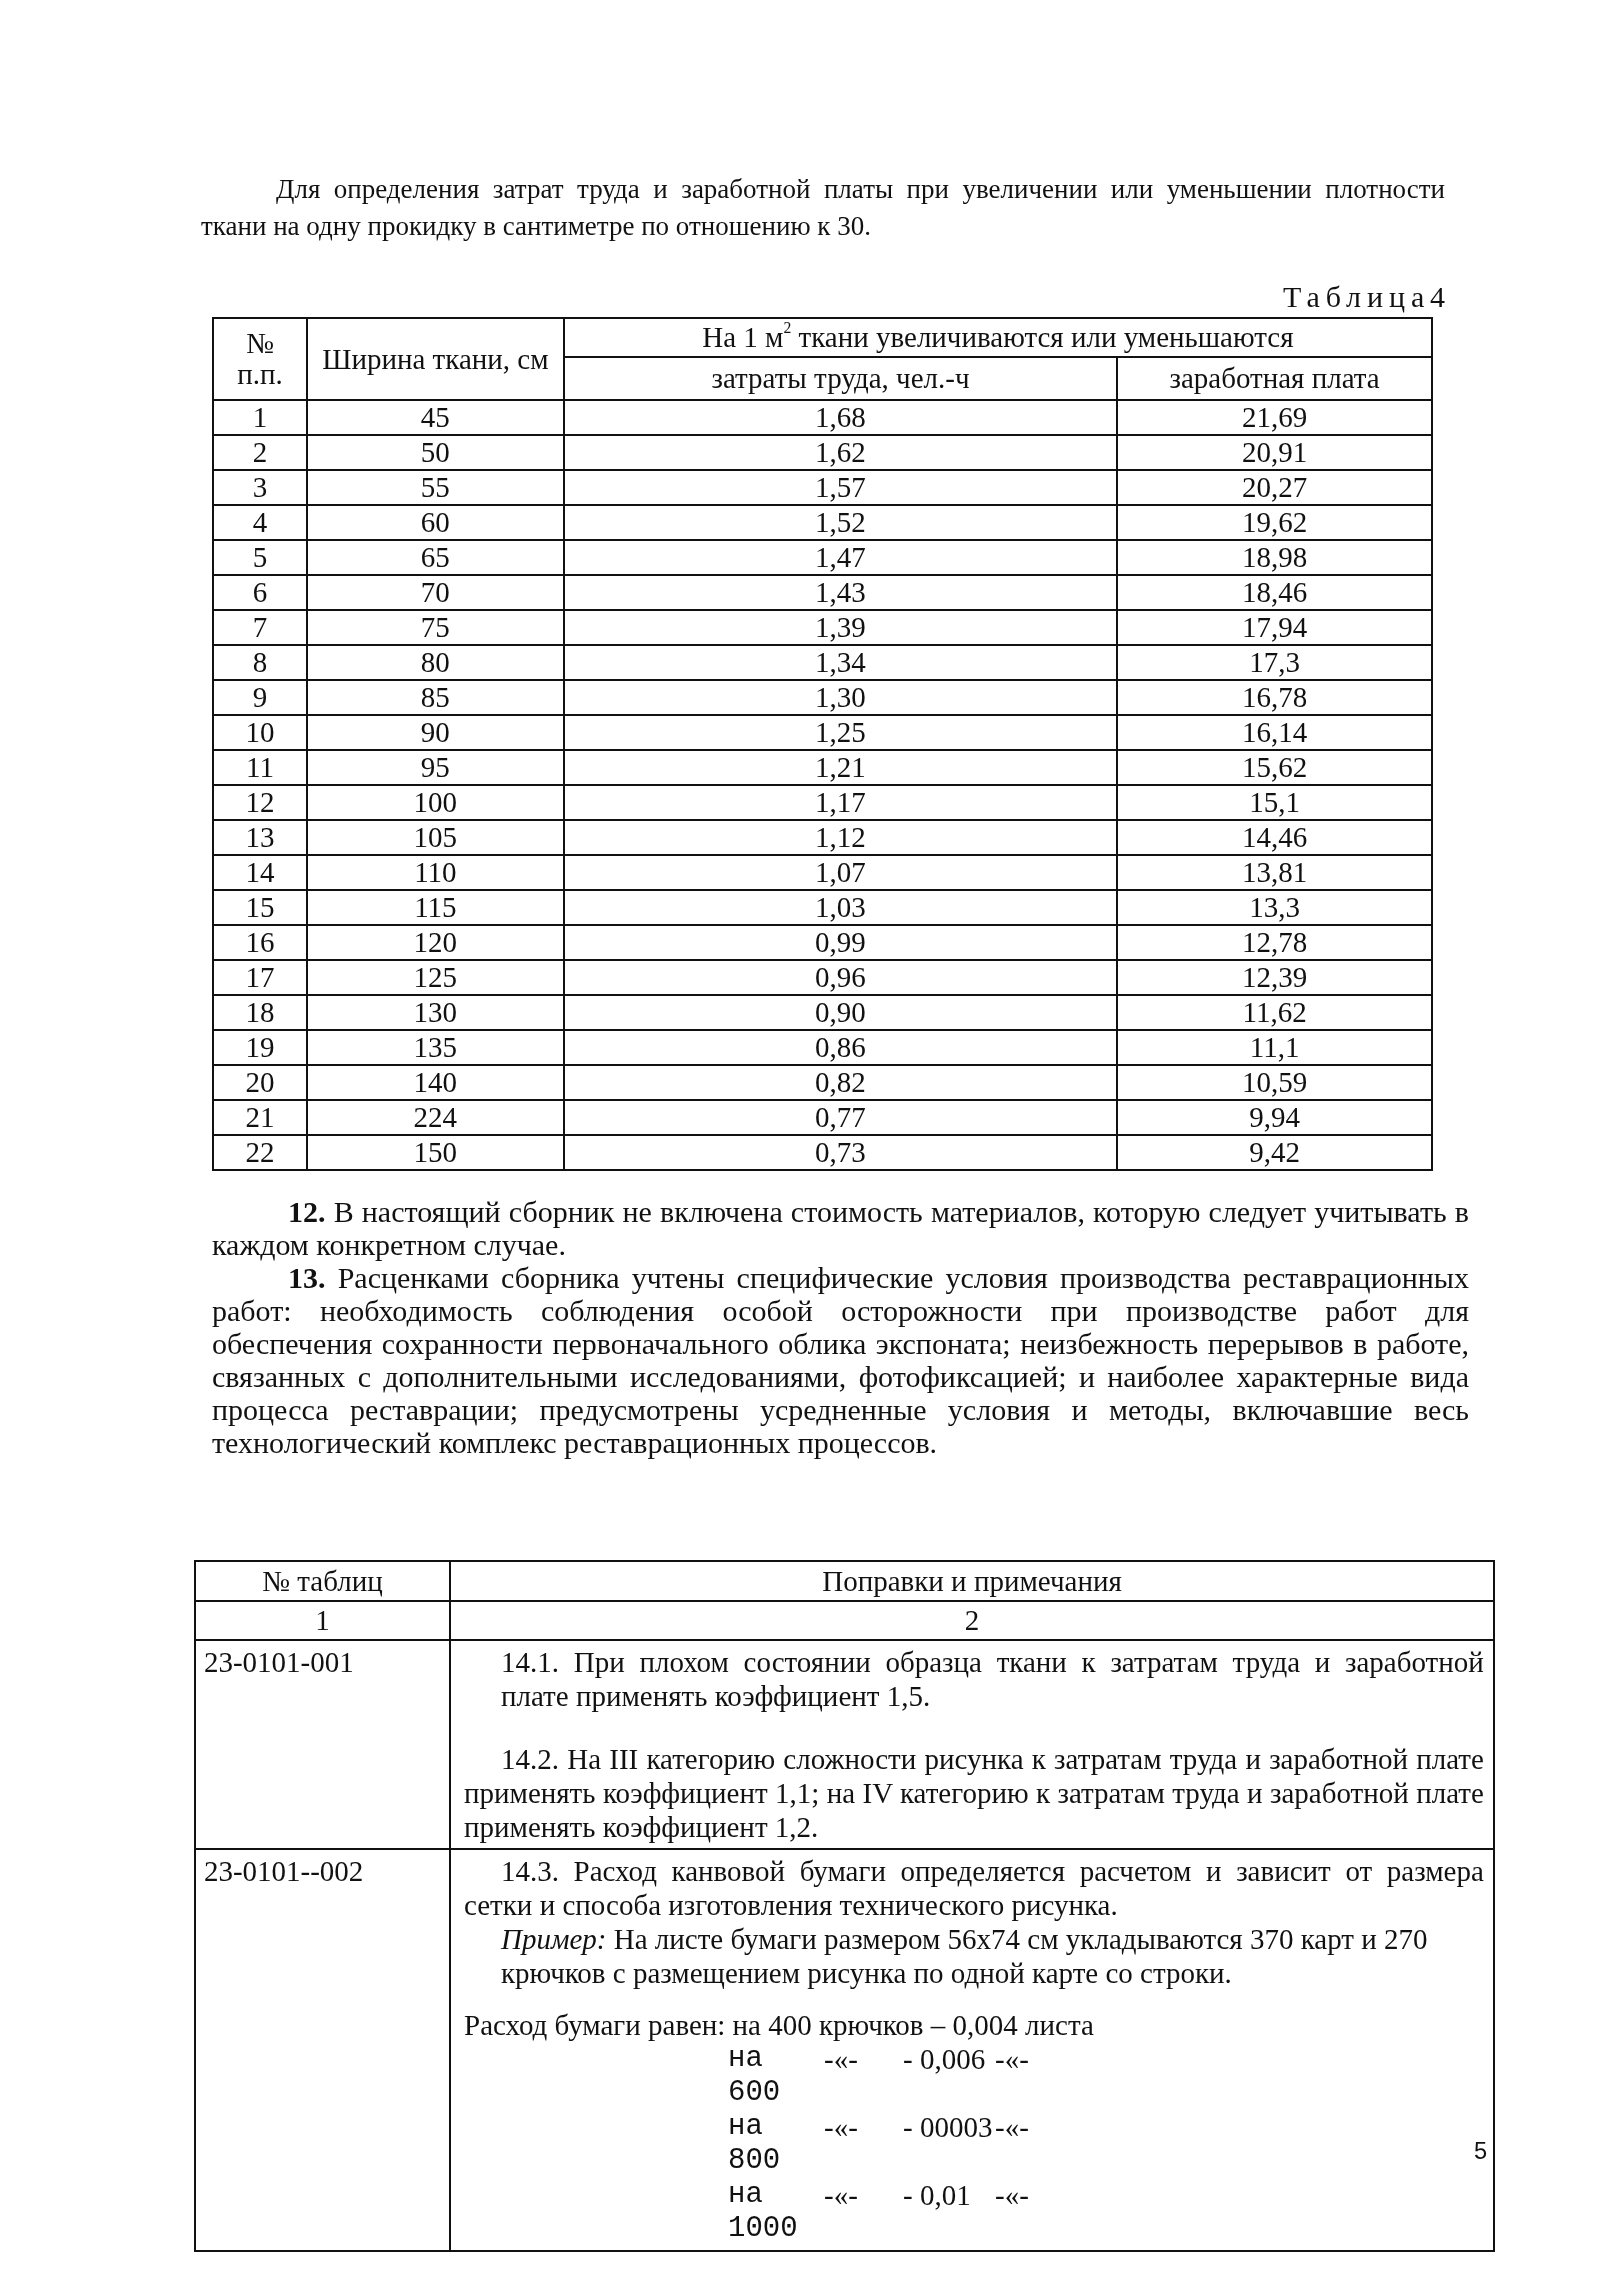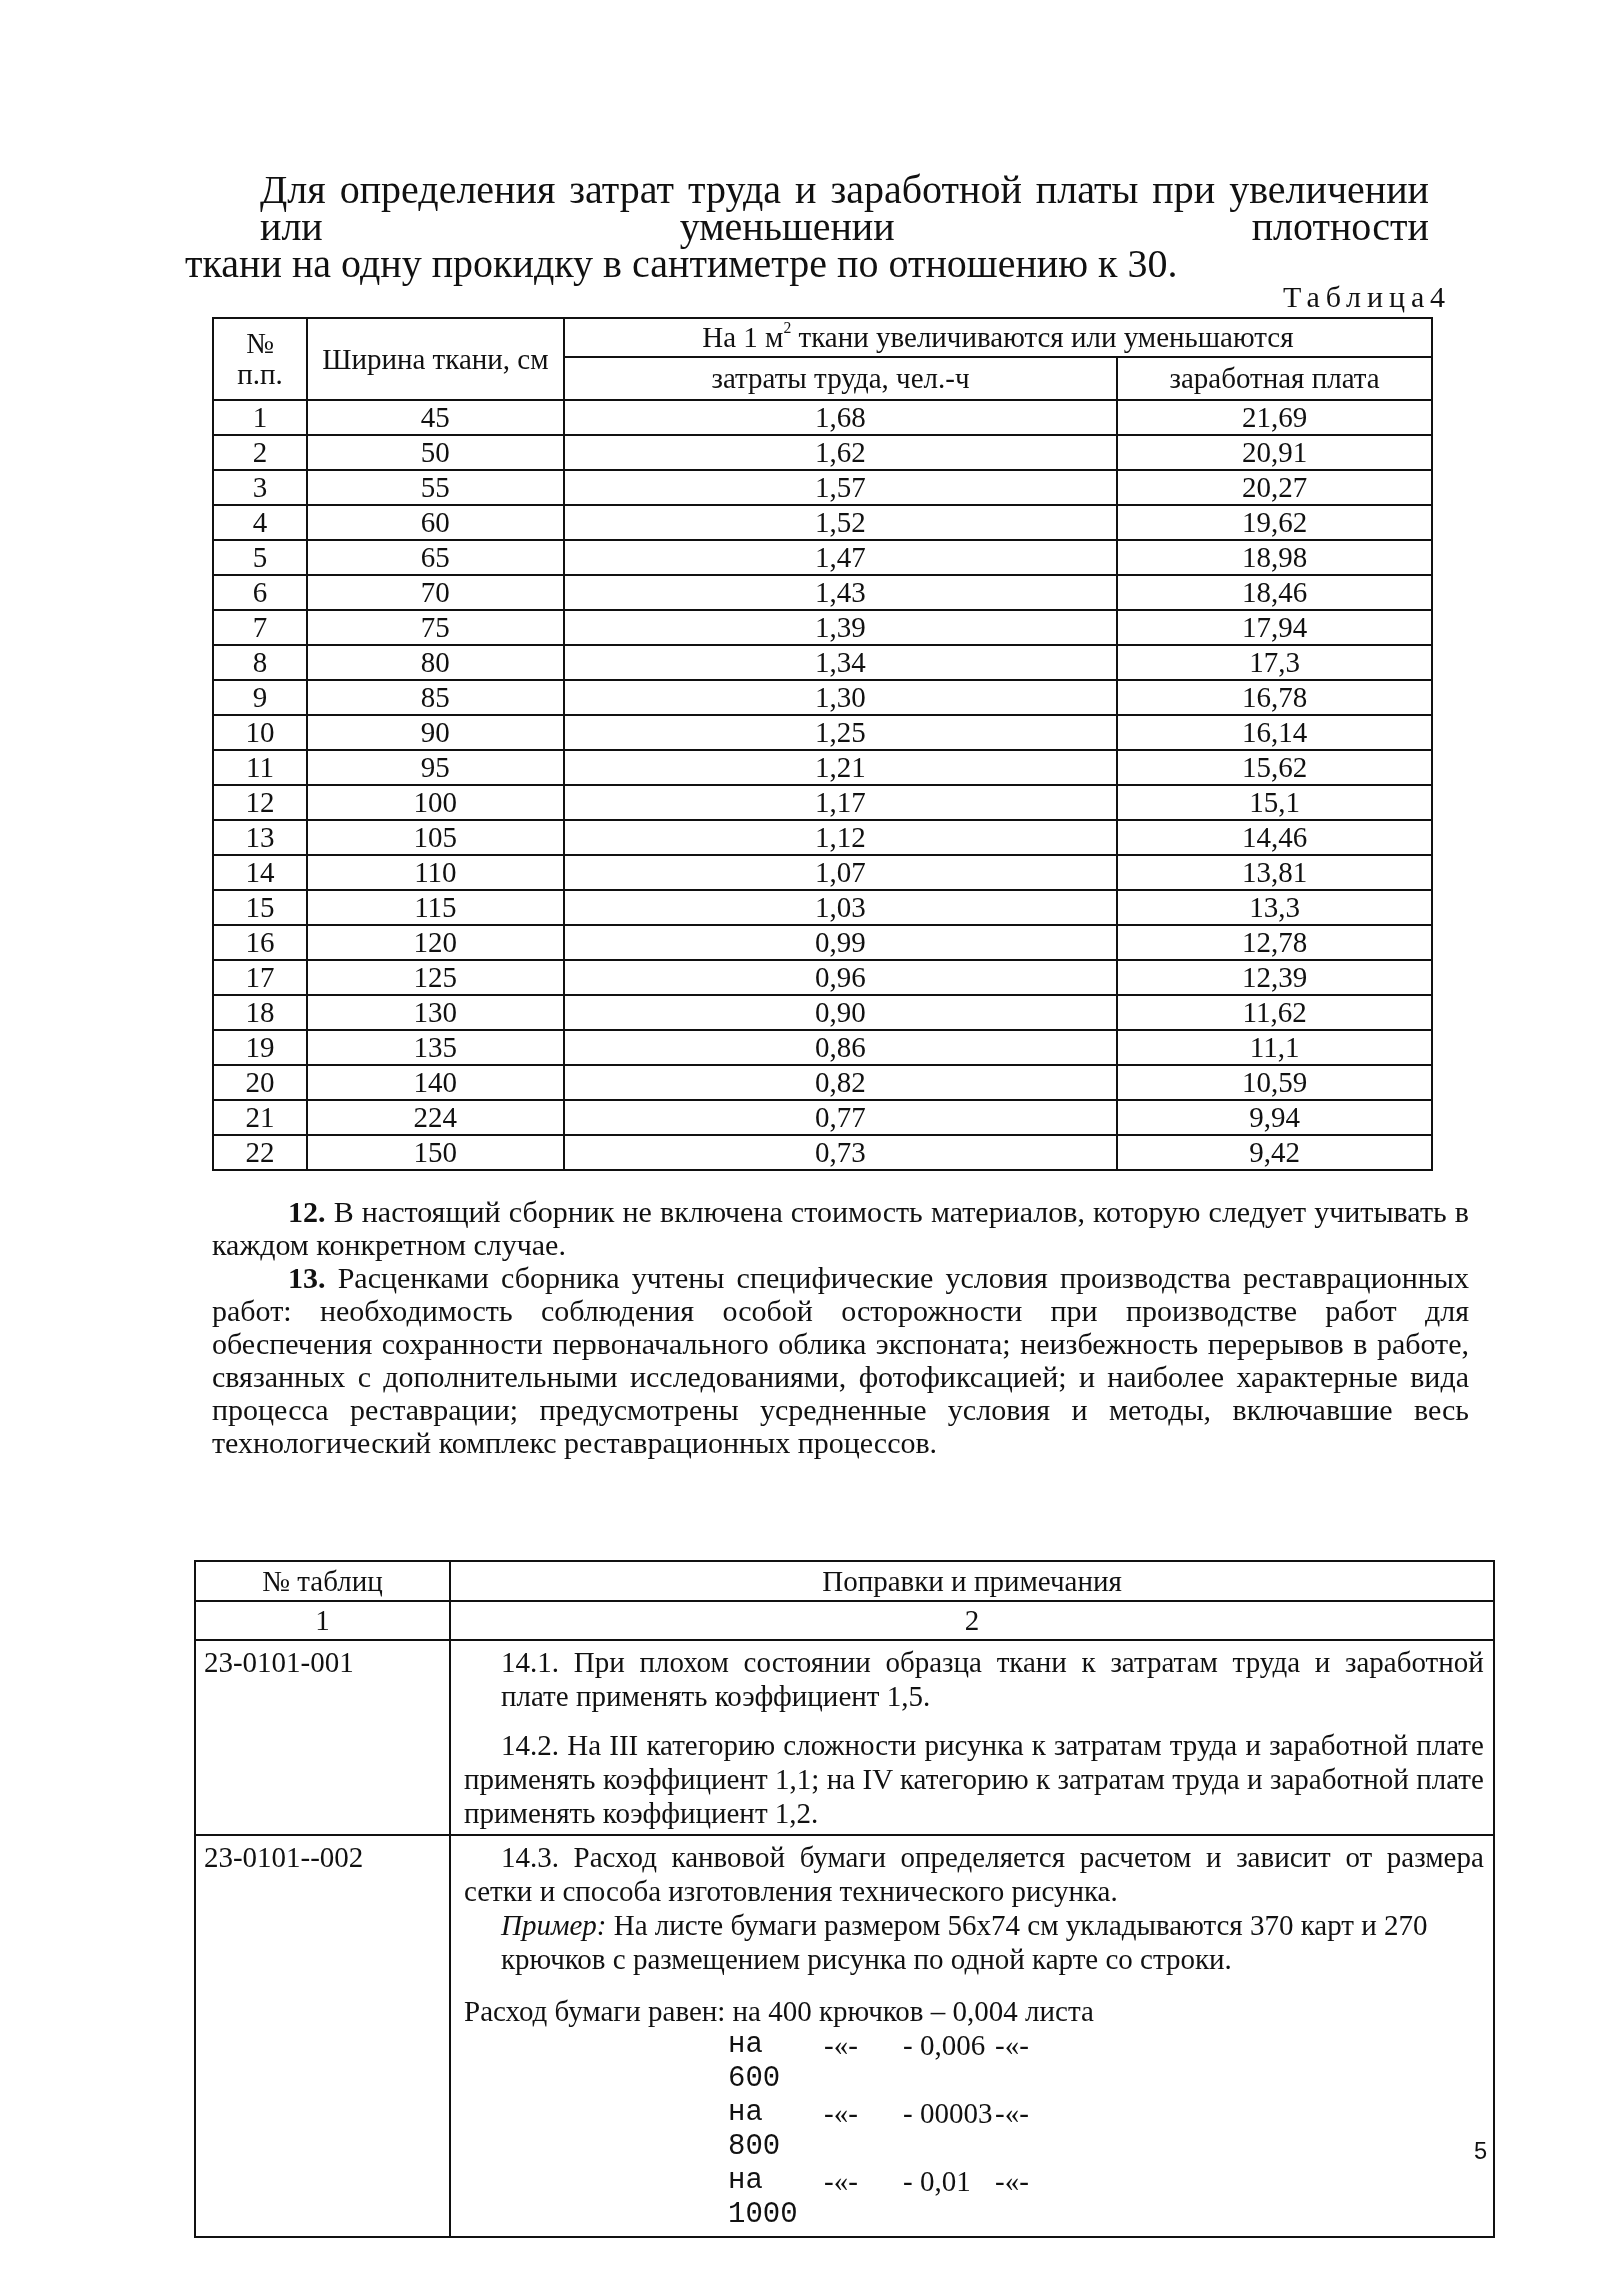--- a/index.html
+++ b/index.html
@@ -1,21 +1,21 @@
 <!DOCTYPE html>
 <html style="font-size:10.5px"><head>
 <meta charset="utf-8">
 <style>
   html, body { margin: 0; padding: 0; background: #ffffff; }
   body { width: 1623px; height: 2295px; position: relative; overflow: hidden;
          font-family: "Liberation Serif", "DejaVu Serif", serif; color: #111; }
   .abs { position: absolute; }
 
   
-  #intro { left: 185px; top: 171px; width: 1244px; font-size: 40px; line-height: 37px; text-align: justify; }
+  #intro { left: 201px; top: 171px; width: 1244px; font-size: 27px; line-height: 37px; text-align: justify; }
   #intro .l1 { padding-left: 75px; display: block; text-align-last: justify; }
   #table-caption { left: 1283px; top: 280px; font-size: 30px; letter-spacing: 5.9px; }
 
   
   table { border-collapse: collapse; }
   #t4 { position: absolute; left: 212px; top: 317px; width: 1221px; font-size: 29px; }
   #t4 td, #t4 th { border: 2px solid #111; text-align: center; padding: 0; font-weight: normal; line-height: 31px; }
   #t4 th.sub { border-top-width: 2px; }
   #t4 tr.data td { height: 33px; line-height: 33px; }
   #t4 .c1 { width: 92px; }
@@ -33,21 +33,21 @@
   #t14 { position: absolute; left: 194px; top: 1560px; width: 1301px; font-size: 29px; }
   #t14 td, #t14 th { border: 2px solid #111; padding: 0; font-weight: normal; vertical-align: top; }
   #t14 th { text-align: center; height: 38px; line-height: 38px; }
   #t14 .idx td { text-align: center; height: 37px; line-height: 37px; vertical-align: middle; }
   #t14 .col1 { width: 253px; }
   #t14 td.code { padding: 3.9px 0 0 7.9px; line-height: 34px; border-radius: 24px; }
   #t14 td.note { padding: 3.9px 9.2px 3.9px 13px; line-height: 34px; text-align: justify; }
   .note p { margin: 0; }
   .note .indent { text-indent: 37px; }
   .note .hang { padding-left: 37px; }
-  .note .gap { margin-top: 15px; }
+  .note .gap { margin-top: 29px; }
   .note em { font-style: italic; }
   .consumption { margin-top: 18.3px; }
   .cons-row { display: flex; }
   .cons-row span { display: inline-block; }
   .cons-lead { width: 264px; }
   .cons-amt { width: 96px; font-family: Liberation Mono, monospace; }
   .cons-ditto1 { width: 79px; text-align: left; }
   .cons-val { width: 92px; }
 
   #page-number { left: 1474px; top: 2138px; font-family: "Liberation Sans", "DejaVu Sans", sans-serif; font-size: 23.6px; }

